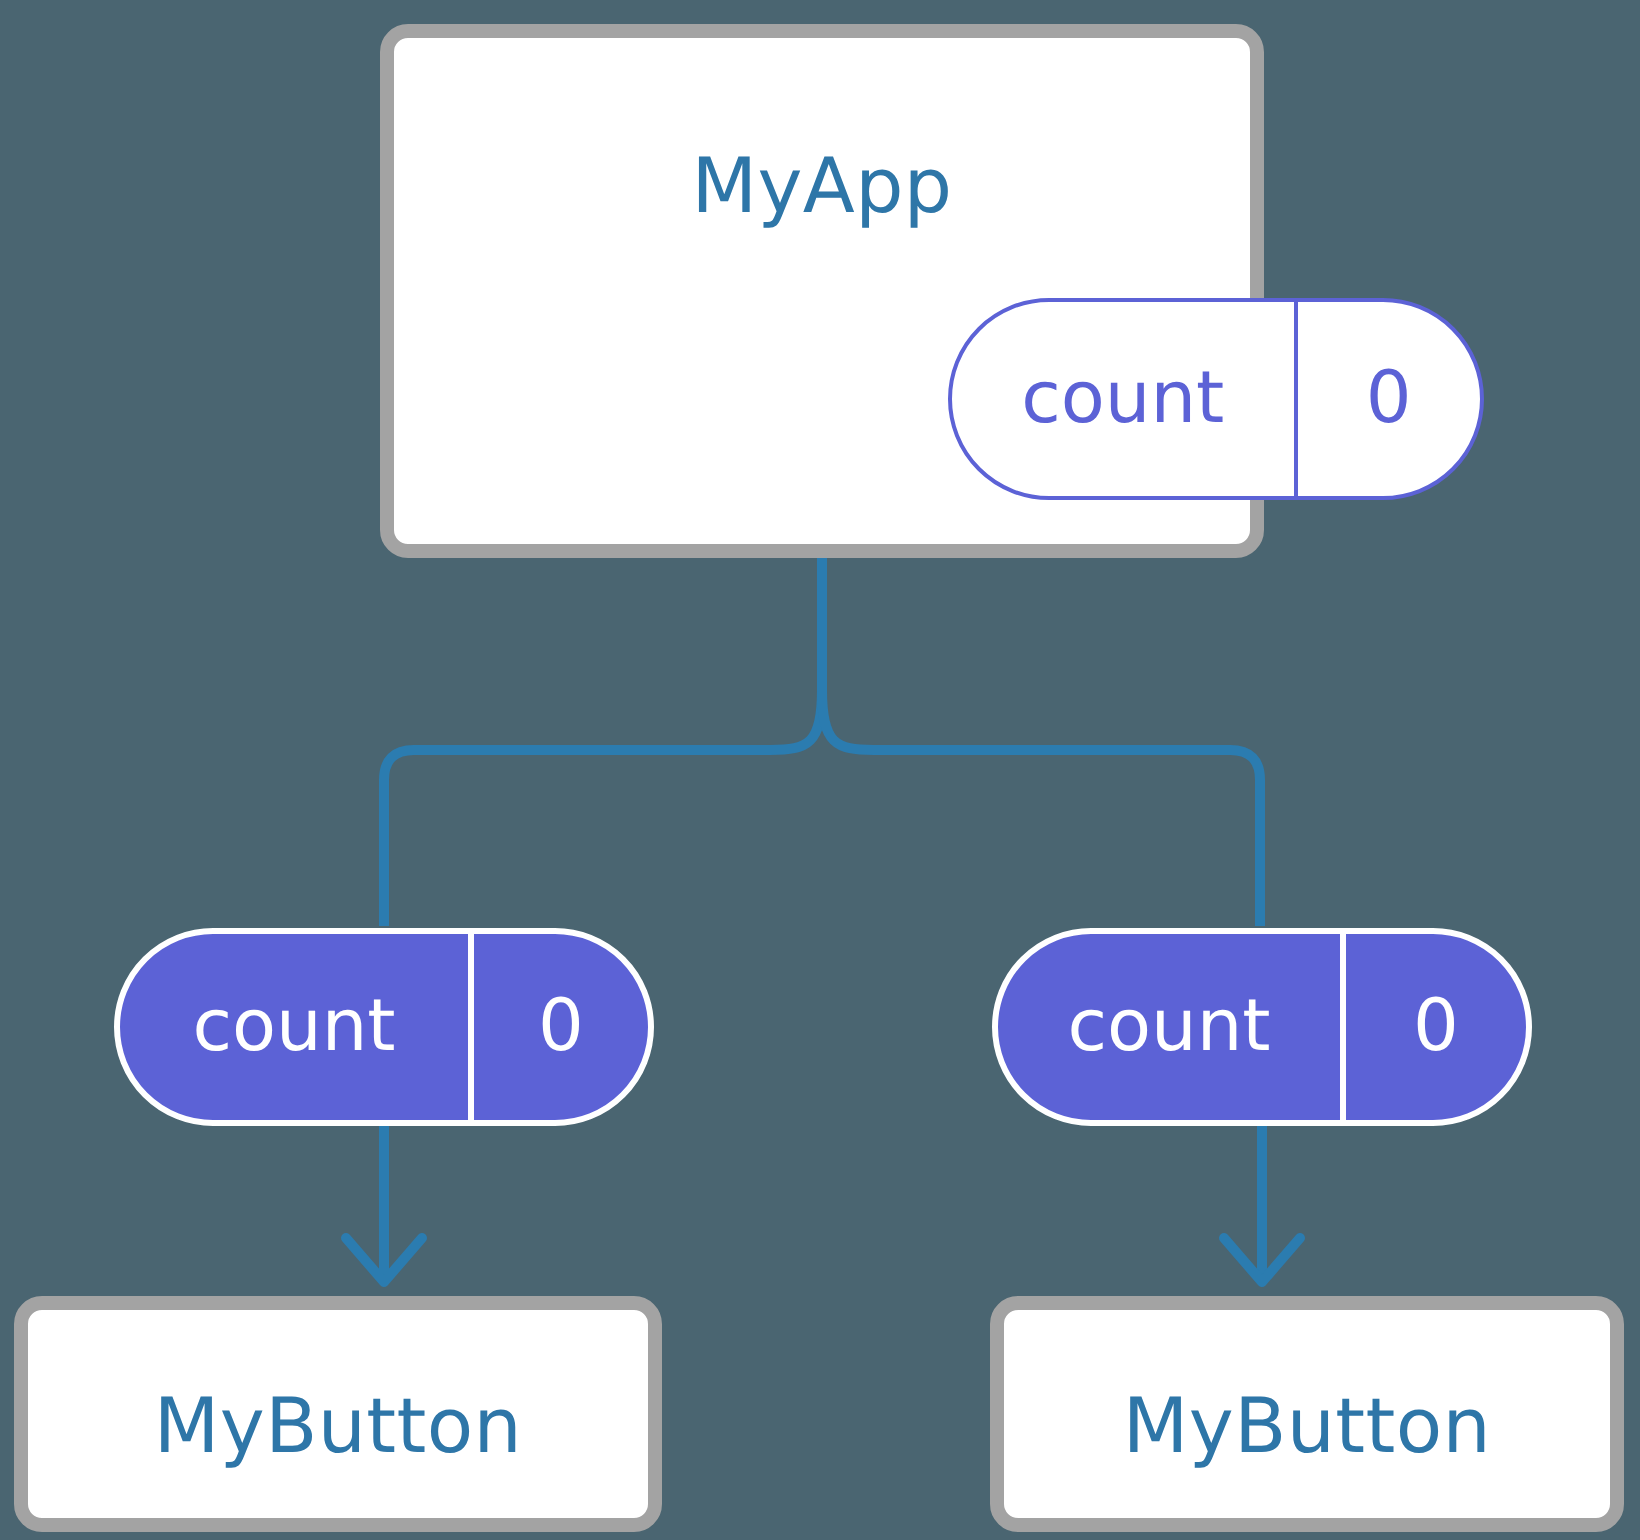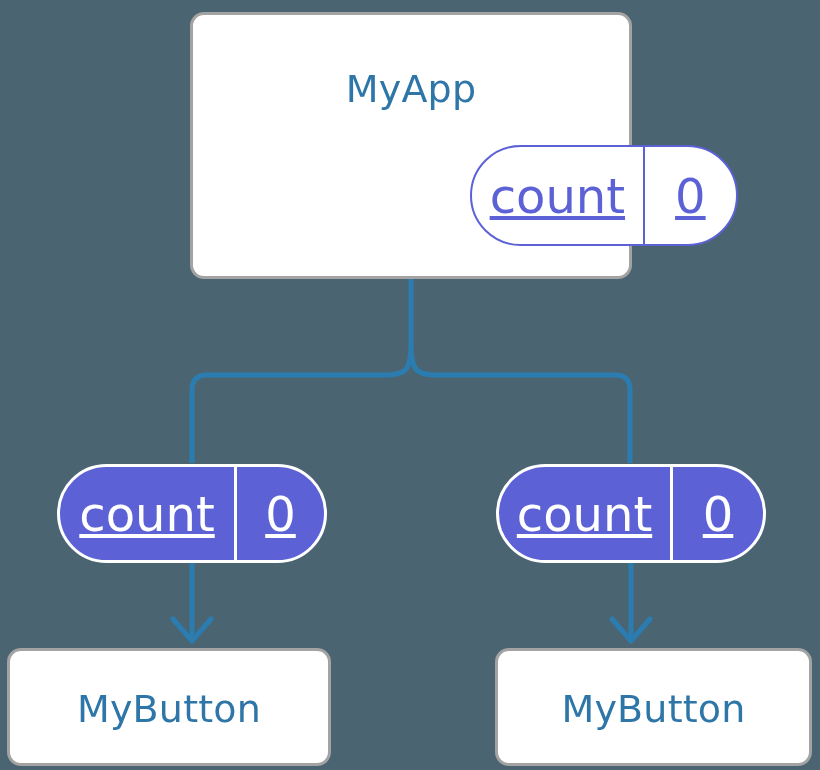--- a/index.html
+++ b/index.html
@@ -28,21 +28,21 @@
     top: 0;
     width: 820px;
     height: 770px;
     pointer-events: none;
   }
 
   
   .component-box {
     position: absolute;
     background: #ffffff;
-    border: 3px solid #a3a3a3;
+    border: 7px solid #a3a3a3;
     border-radius: 14px;
     box-sizing: border-box;
   }
   .component-title {
     position: absolute;
     left: 0;
     right: 0;
     text-align: center;
     color: #2e76a8;
     font-size: 38px;
@@ -87,25 +87,24 @@
     align-items: stretch;
     border-radius: 999px;
     box-sizing: border-box;
     overflow: hidden;
   }
   .state-pill .pill-key,
   .state-pill .pill-value {
     display: flex;
     align-items: center;
     justify-content: center;
-    font-size: 48px;
+    font-size: 36px;
     font-weight: 400;
     white-space: nowrap;
     box-sizing: border-box;
-    text-decoration: underline;
   }
 
   
   .state-pill.outlined {
     background: #ffffff;
     border: 2px solid #5c62d6;
   }
   .state-pill.outlined .pill-key {
     color: #5c62d6;
     border-right: 2px solid #5c62d6;

